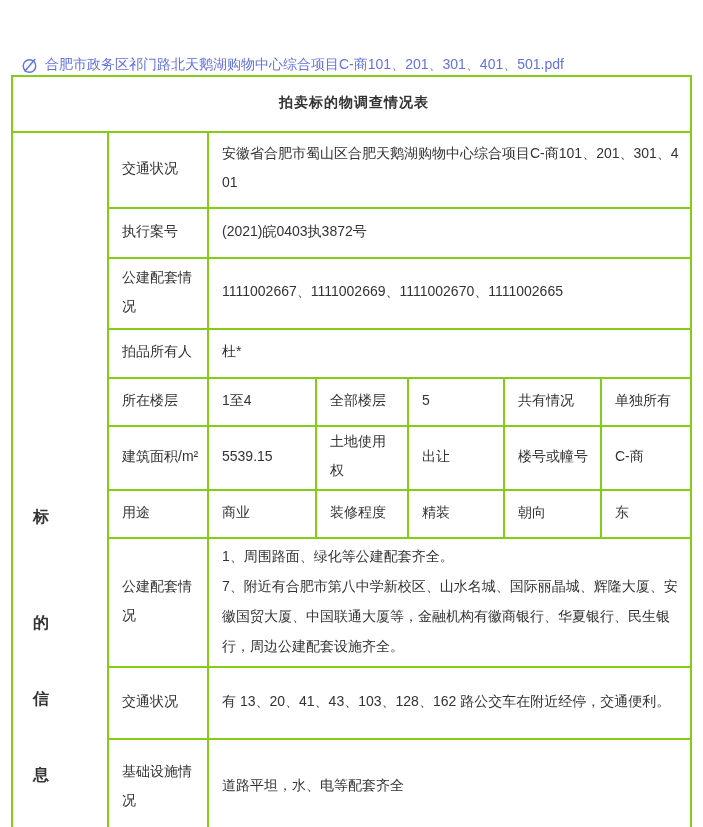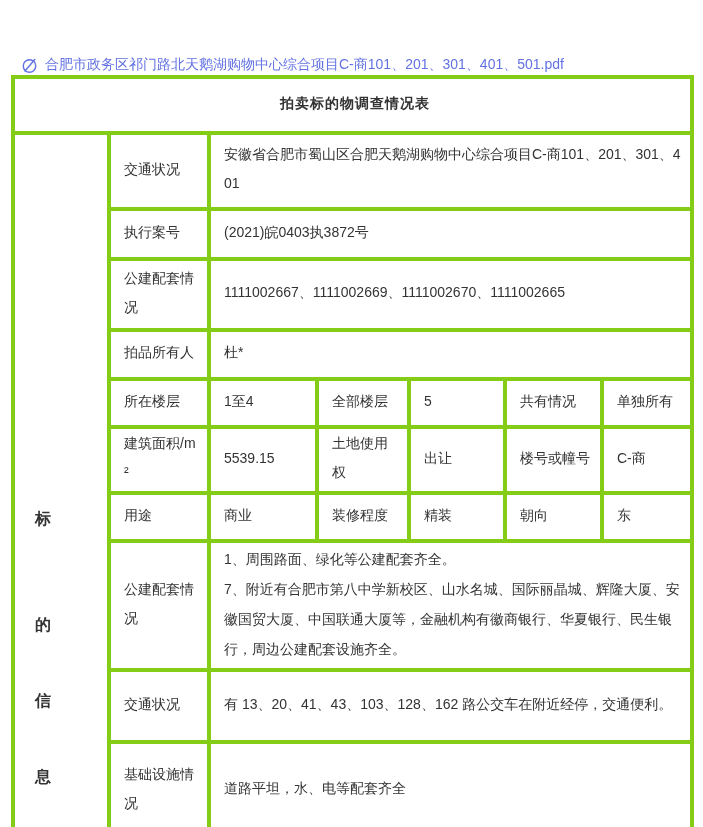--- a/index.html
+++ b/index.html
@@ -15,21 +15,21 @@
     white-space:nowrap;
     margin-top:48px;
   }
   .attachment svg{display:block;}
   table.survey{
     position:absolute;left:11px;top:75px;width:679px;
     border-collapse:collapse;table-layout:fixed;background:#fff;
     border:2px solid #333;
   }
   table.survey td{
-    border:4px solid #84cc16;
+    border:2px solid #84cc16;
     font-size:14px;color:#333;vertical-align:middle;
     padding:0 8px 4px 13px;line-height:29px;
     word-break:break-all;overflow:hidden;
   }
   td.title-cell{
     text-align:center;font-size:21px;font-weight:bold;color:#222;
     padding:0;letter-spacing:1px;
   }
   td.vlabel{
     position:relative;padding:0;

